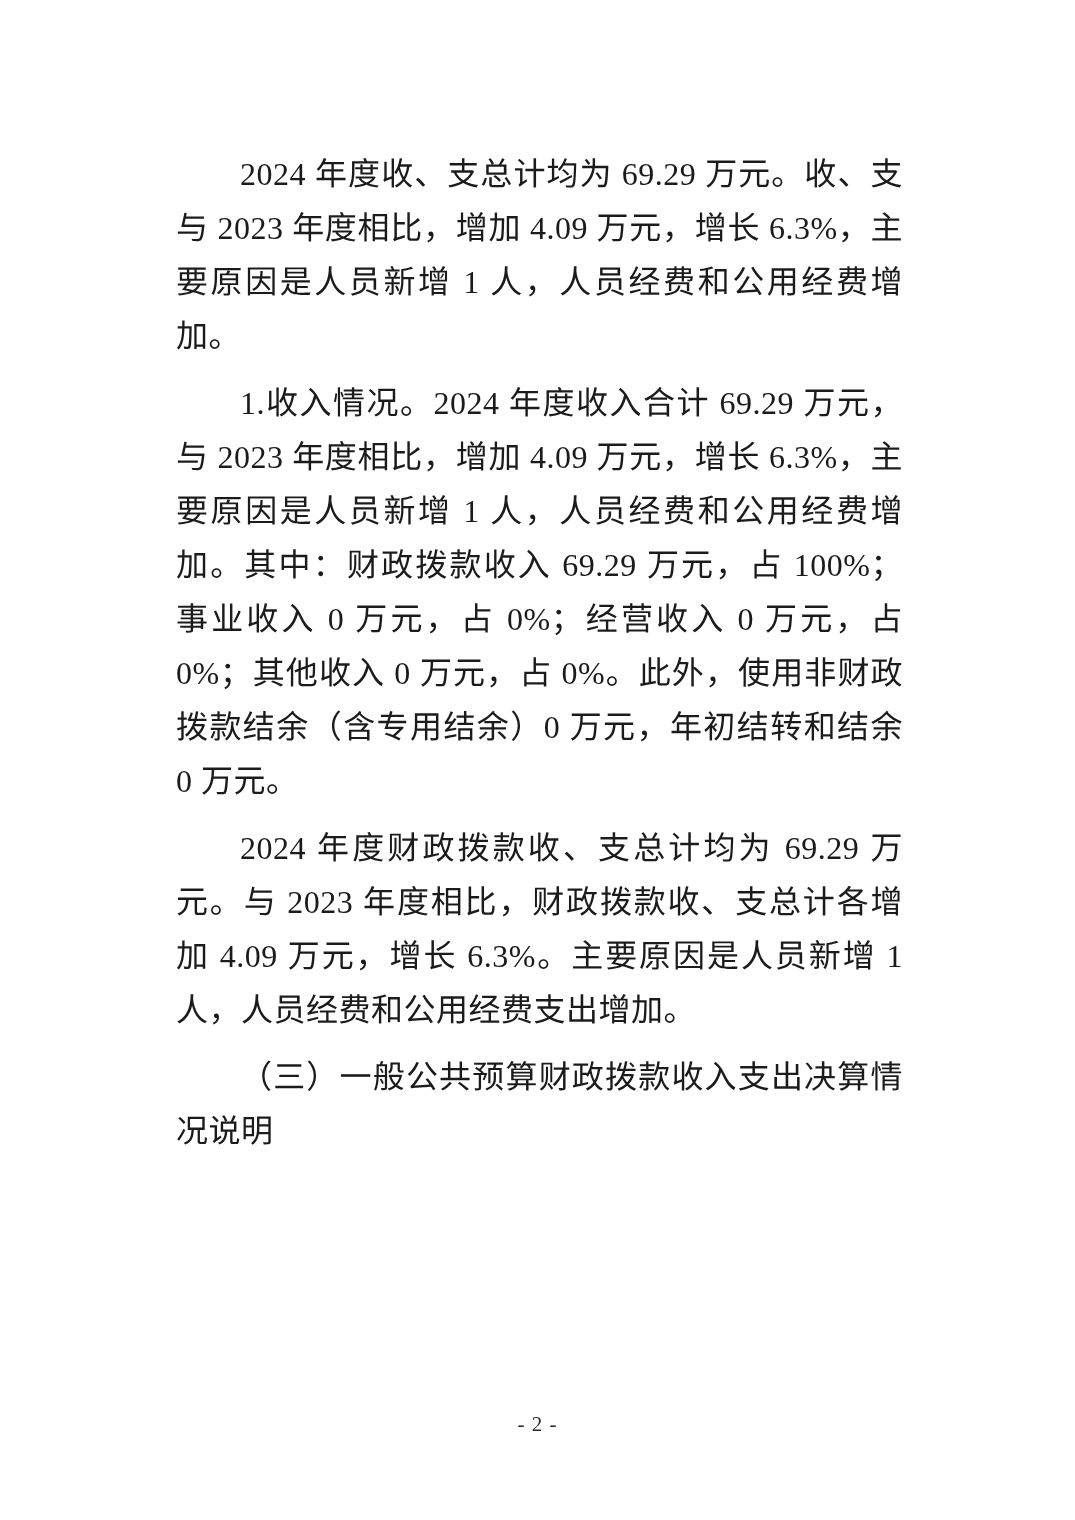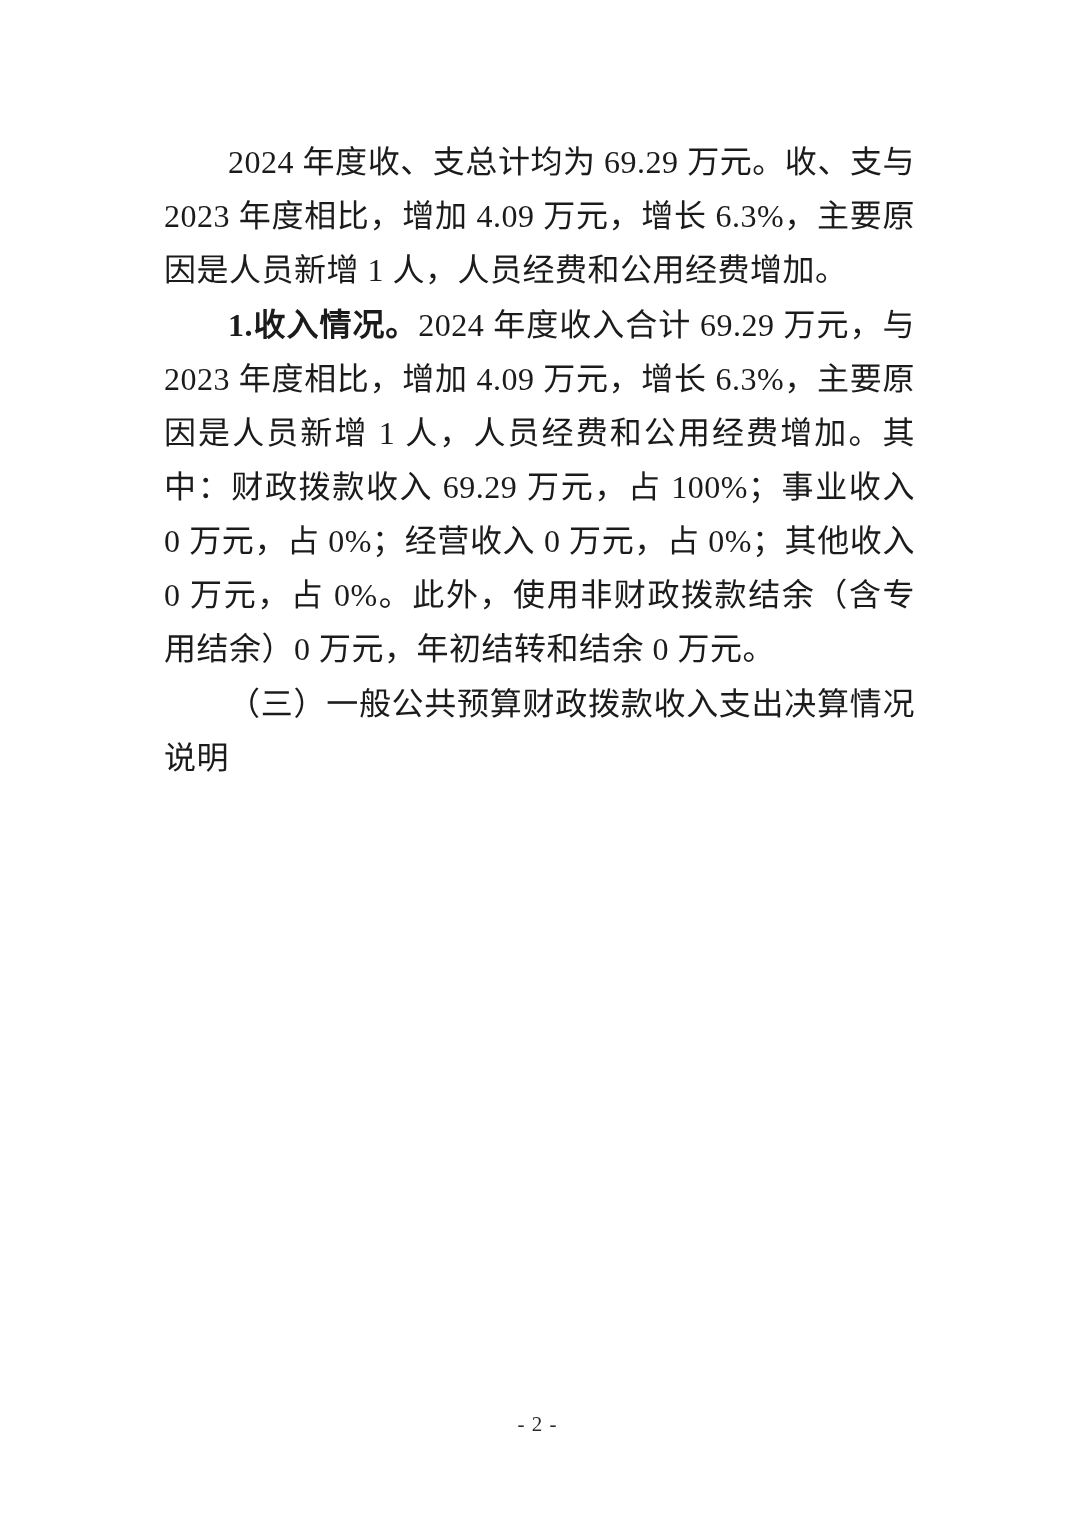--- a/index.html
+++ b/index.html
@@ -16,30 +16,30 @@
     font-family: "Liberation Serif", "DejaVu Serif", serif;
     color: #1b1b1b;
   }
   .content {
     position: absolute;
     left: 163px;
     top: 134px;
     width: 753px;
   }
   .para {
-    margin: 1px;
+    margin: 13px;
     font-size: 32px;
     line-height: 54px;
     text-align: justify;
     text-indent: 64px;
     word-break: break-all;
     letter-spacing: 0.5px;
   }
   .para .lead {
-    font-weight: bold;
+    font-weight: normal;
   }
   .page-footer {
     position: absolute;
     left: 0;
     top: 1412px;
     width: 100%;
     text-align: center;
     font-size: 21px;
     color: #2a2a2a;
   }
@@ -53,20 +53,21 @@
 <div class="page">
   <main class="content">
 
     <p class="para"><b class="lead"></b><span>2024 年度收、支总计均为 69.29 万元。收、支与 2023 年度相比，增加 4.09 万元，增长 6.3%，主要原因是人员新增 1 人，人员经费和公用经费增加。</span></p>
 
     <p class="para"><b class="lead">1.收入情况。</b><span>2024 年度收入合计 69.29 万元，与 2023 年度相比，增加 4.09 万元，增长 6.3%，主要原因是人员新增 1 人，人员经费和公用经费增加。其中：财政拨款收入 69.29 万元，占 100%；事业收入 0 万元，占 0%；经营收入 0 万元，占 0%；其他收入 0 万元，占 0%。此外，使用非财政拨款结余（含专用结余）0 万元，年初结转和结余 0 万元。</span></p>
 
 
 
 
+    <p class="para"><b class="lead"></b><span>2024 年度财政拨款收、支总计均为 69.29 万元。与 2023 年度相比，财政拨款收、支总计各增加 4.09 万元，增长 6.3%。主要原因是人员新增 1 人，人员经费和公用经费支出增加。</span></p>
 
     <p class="para"><b class="lead"></b><span>（三）一般公共预算财政拨款收入支出决算情况说明</span></p>
 
   </main>
 
   <footer class="page-footer">
     <span class="num">- 2 -</span>
   </footer>
 </div>
 

